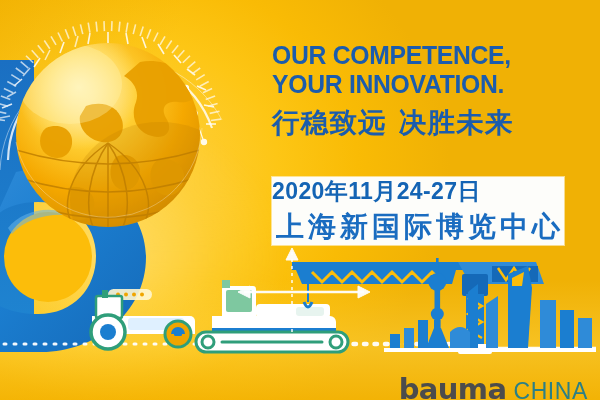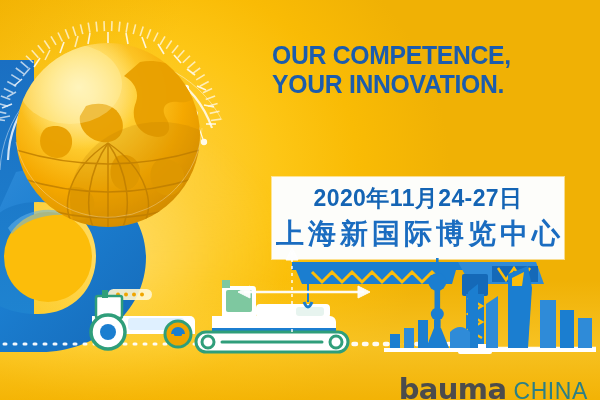--- a/index.html
+++ b/index.html
@@ -63,25 +63,25 @@
     font-weight:bold;
     letter-spacing:1.2px;
     white-space:nowrap;
     color:#1b5cad;
   }
   .hl-cn .gap{display:inline-block;width:12px;}
 
   
   .datebox{
     position:absolute;left:272px;top:177px;
-    width:292px;height:82px;
+    width:292px;height:68px;
     background:#fdfdfa;
     box-shadow:0 0 0 1px rgba(255,255,255,.55);
     display:flex;flex-direction:column;
-    align-items:center;justify-content:center;
+    justify-content:center;
     gap:1px;
   }
   .db-line1{
     color:#1464b4;font-weight:bold;font-size:23px;
     letter-spacing:.4px;white-space:nowrap;
   }
   .db-line2{
     color:#1a6cc0;font-weight:bold;font-size:28px;
     letter-spacing:4px;white-space:nowrap;
     text-indent:4px;
@@ -284,20 +284,21 @@
       <ellipse cx="170" cy="190" rx="90" ry="78" fill="#b97b00" opacity=".22"></ellipse>
       <ellipse cx="80" cy="74" rx="52" ry="40" fill="#fff3b0" opacity=".35"></ellipse>
     </g>
 
     <path d="M26 132 A 94 94 0 0 0 212 118" fill="none" stroke="#ffffff" stroke-width="1" opacity=".28"></path>
   </svg>
 
   <div class="headline">
     <div class="hl-en">OUR COMPETENCE,</div>
     <div class="hl-en">YOUR INNOVATION.</div>
+    <div class="hl-cn"><span>行稳致远</span><span class="gap"></span><span>决胜未来</span></div>
   </div>
 
   <div class="datebox">
     <div class="db-line1">2020年11月24-27日</div>
     <div class="db-line2">上海新国际博览中心</div>
   </div>
 
   <svg id="scene" viewBox="0 0 600 118">
 
     <g>

